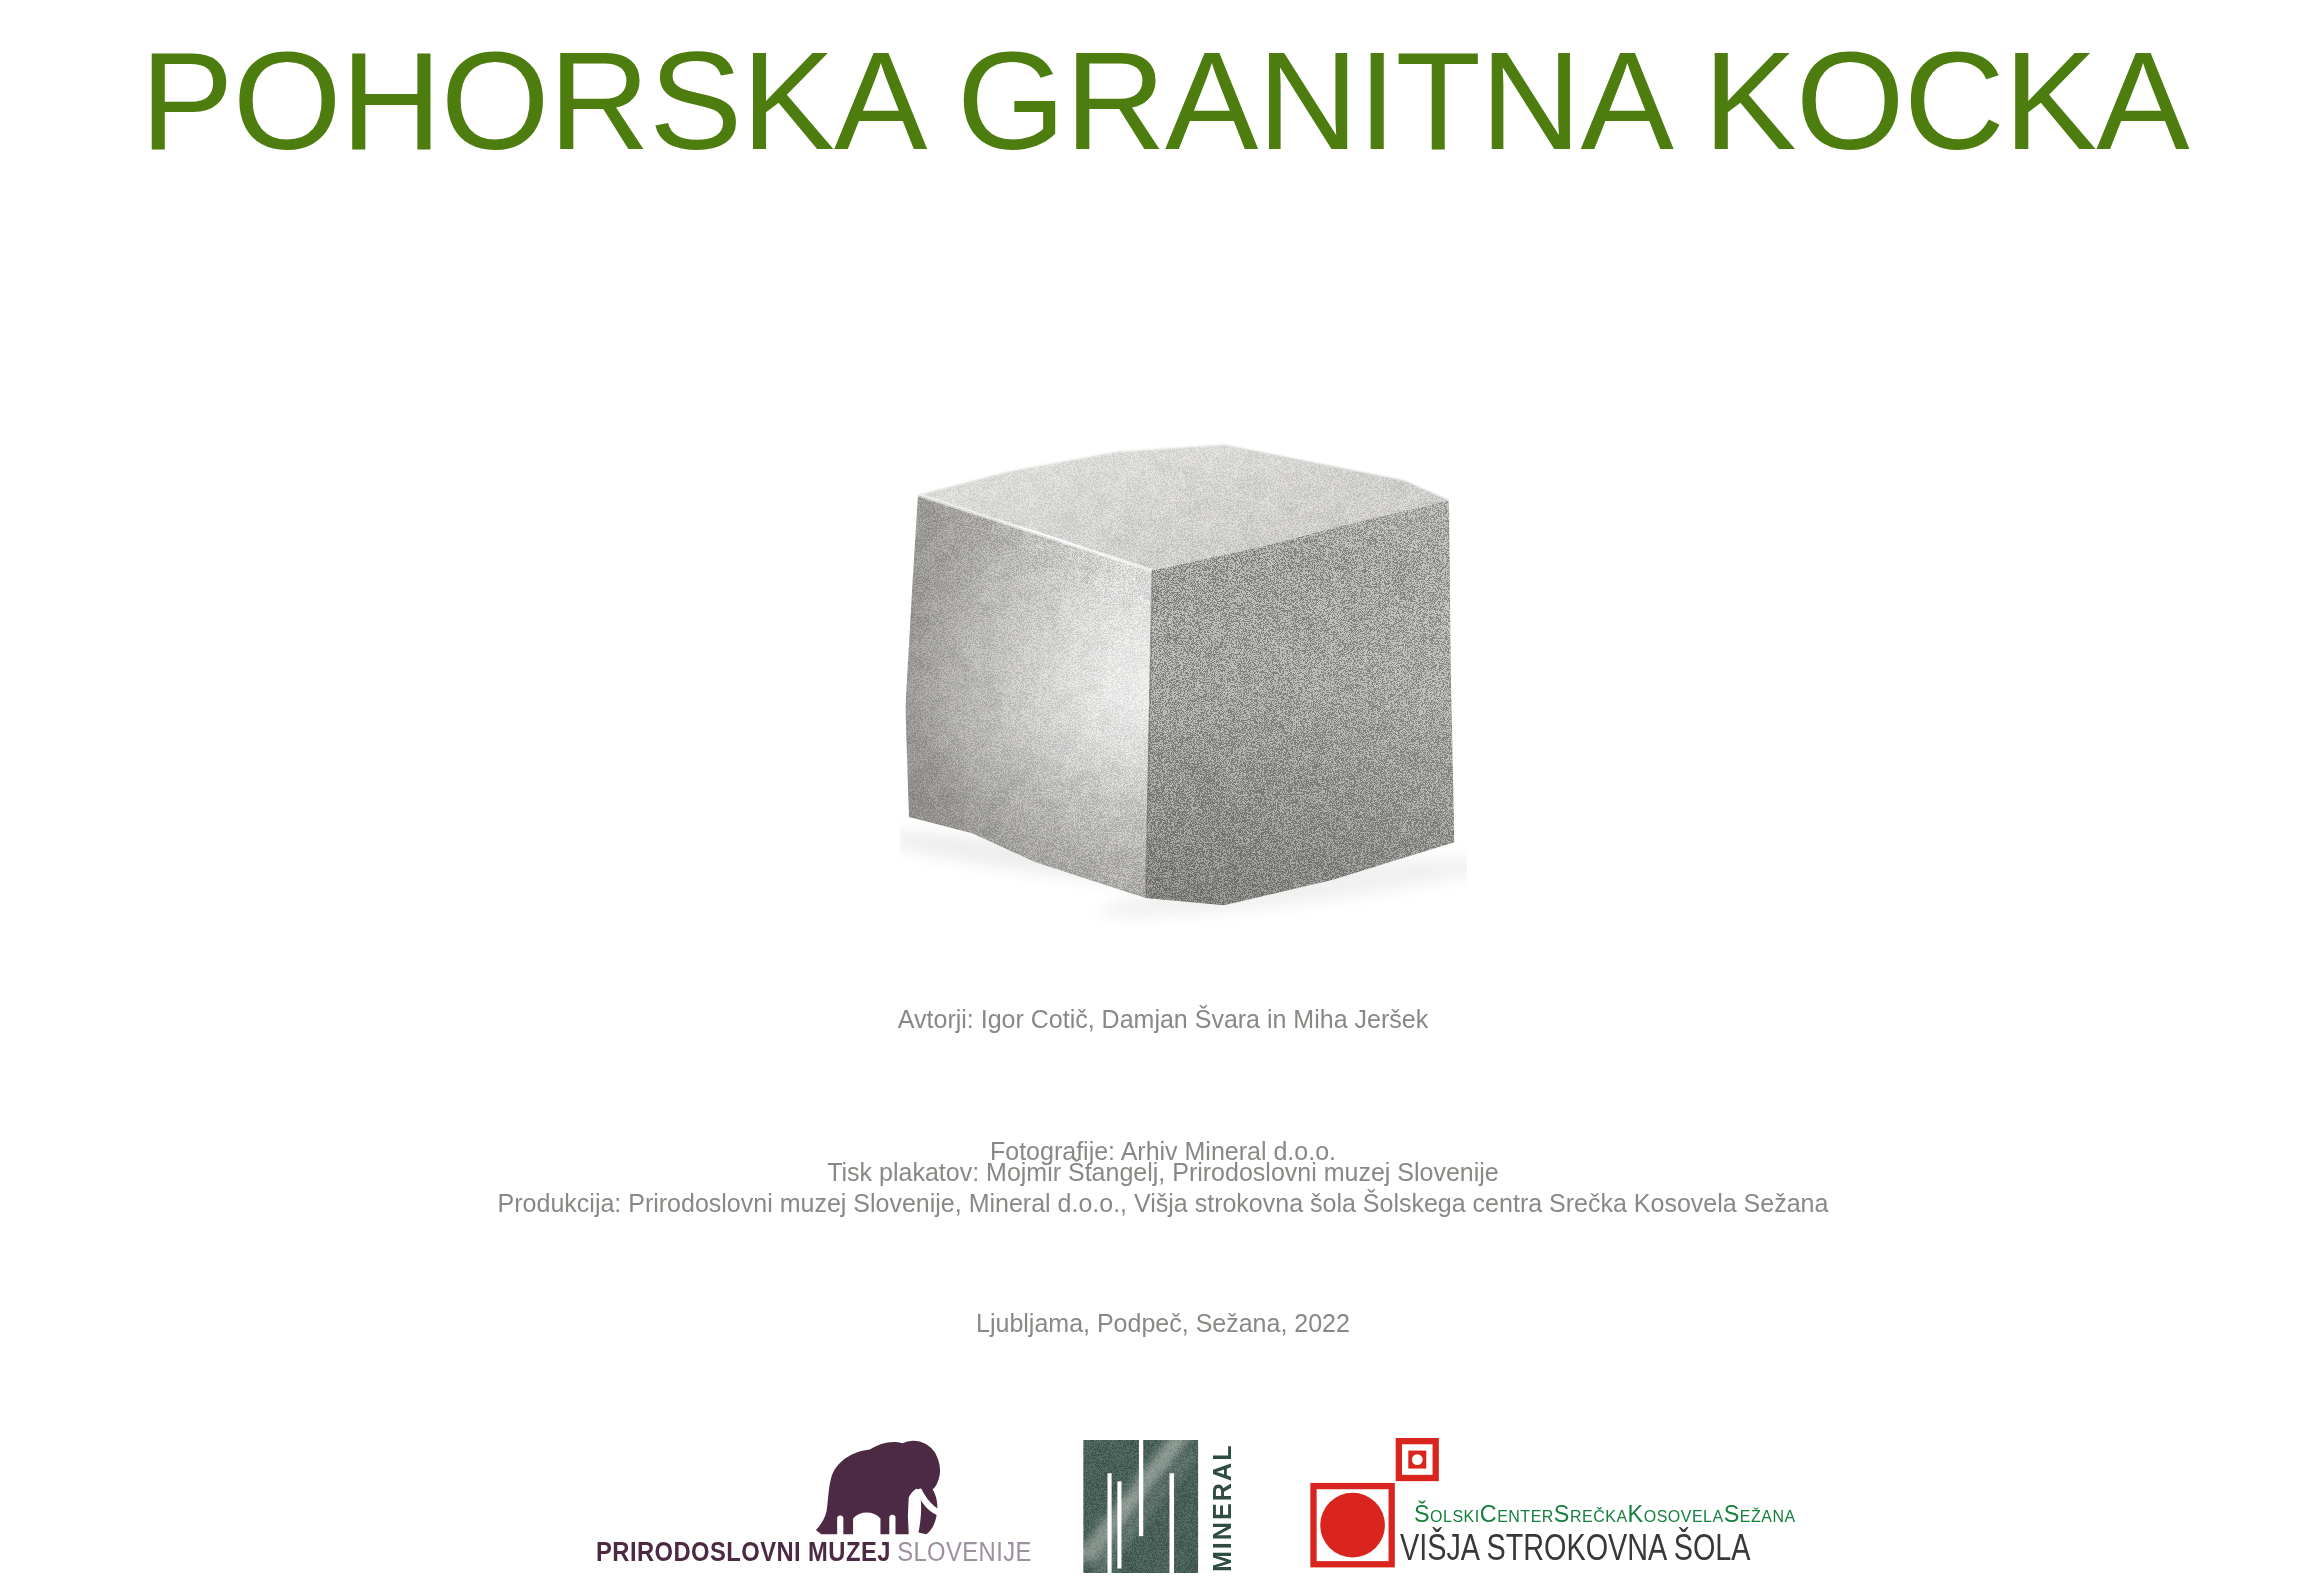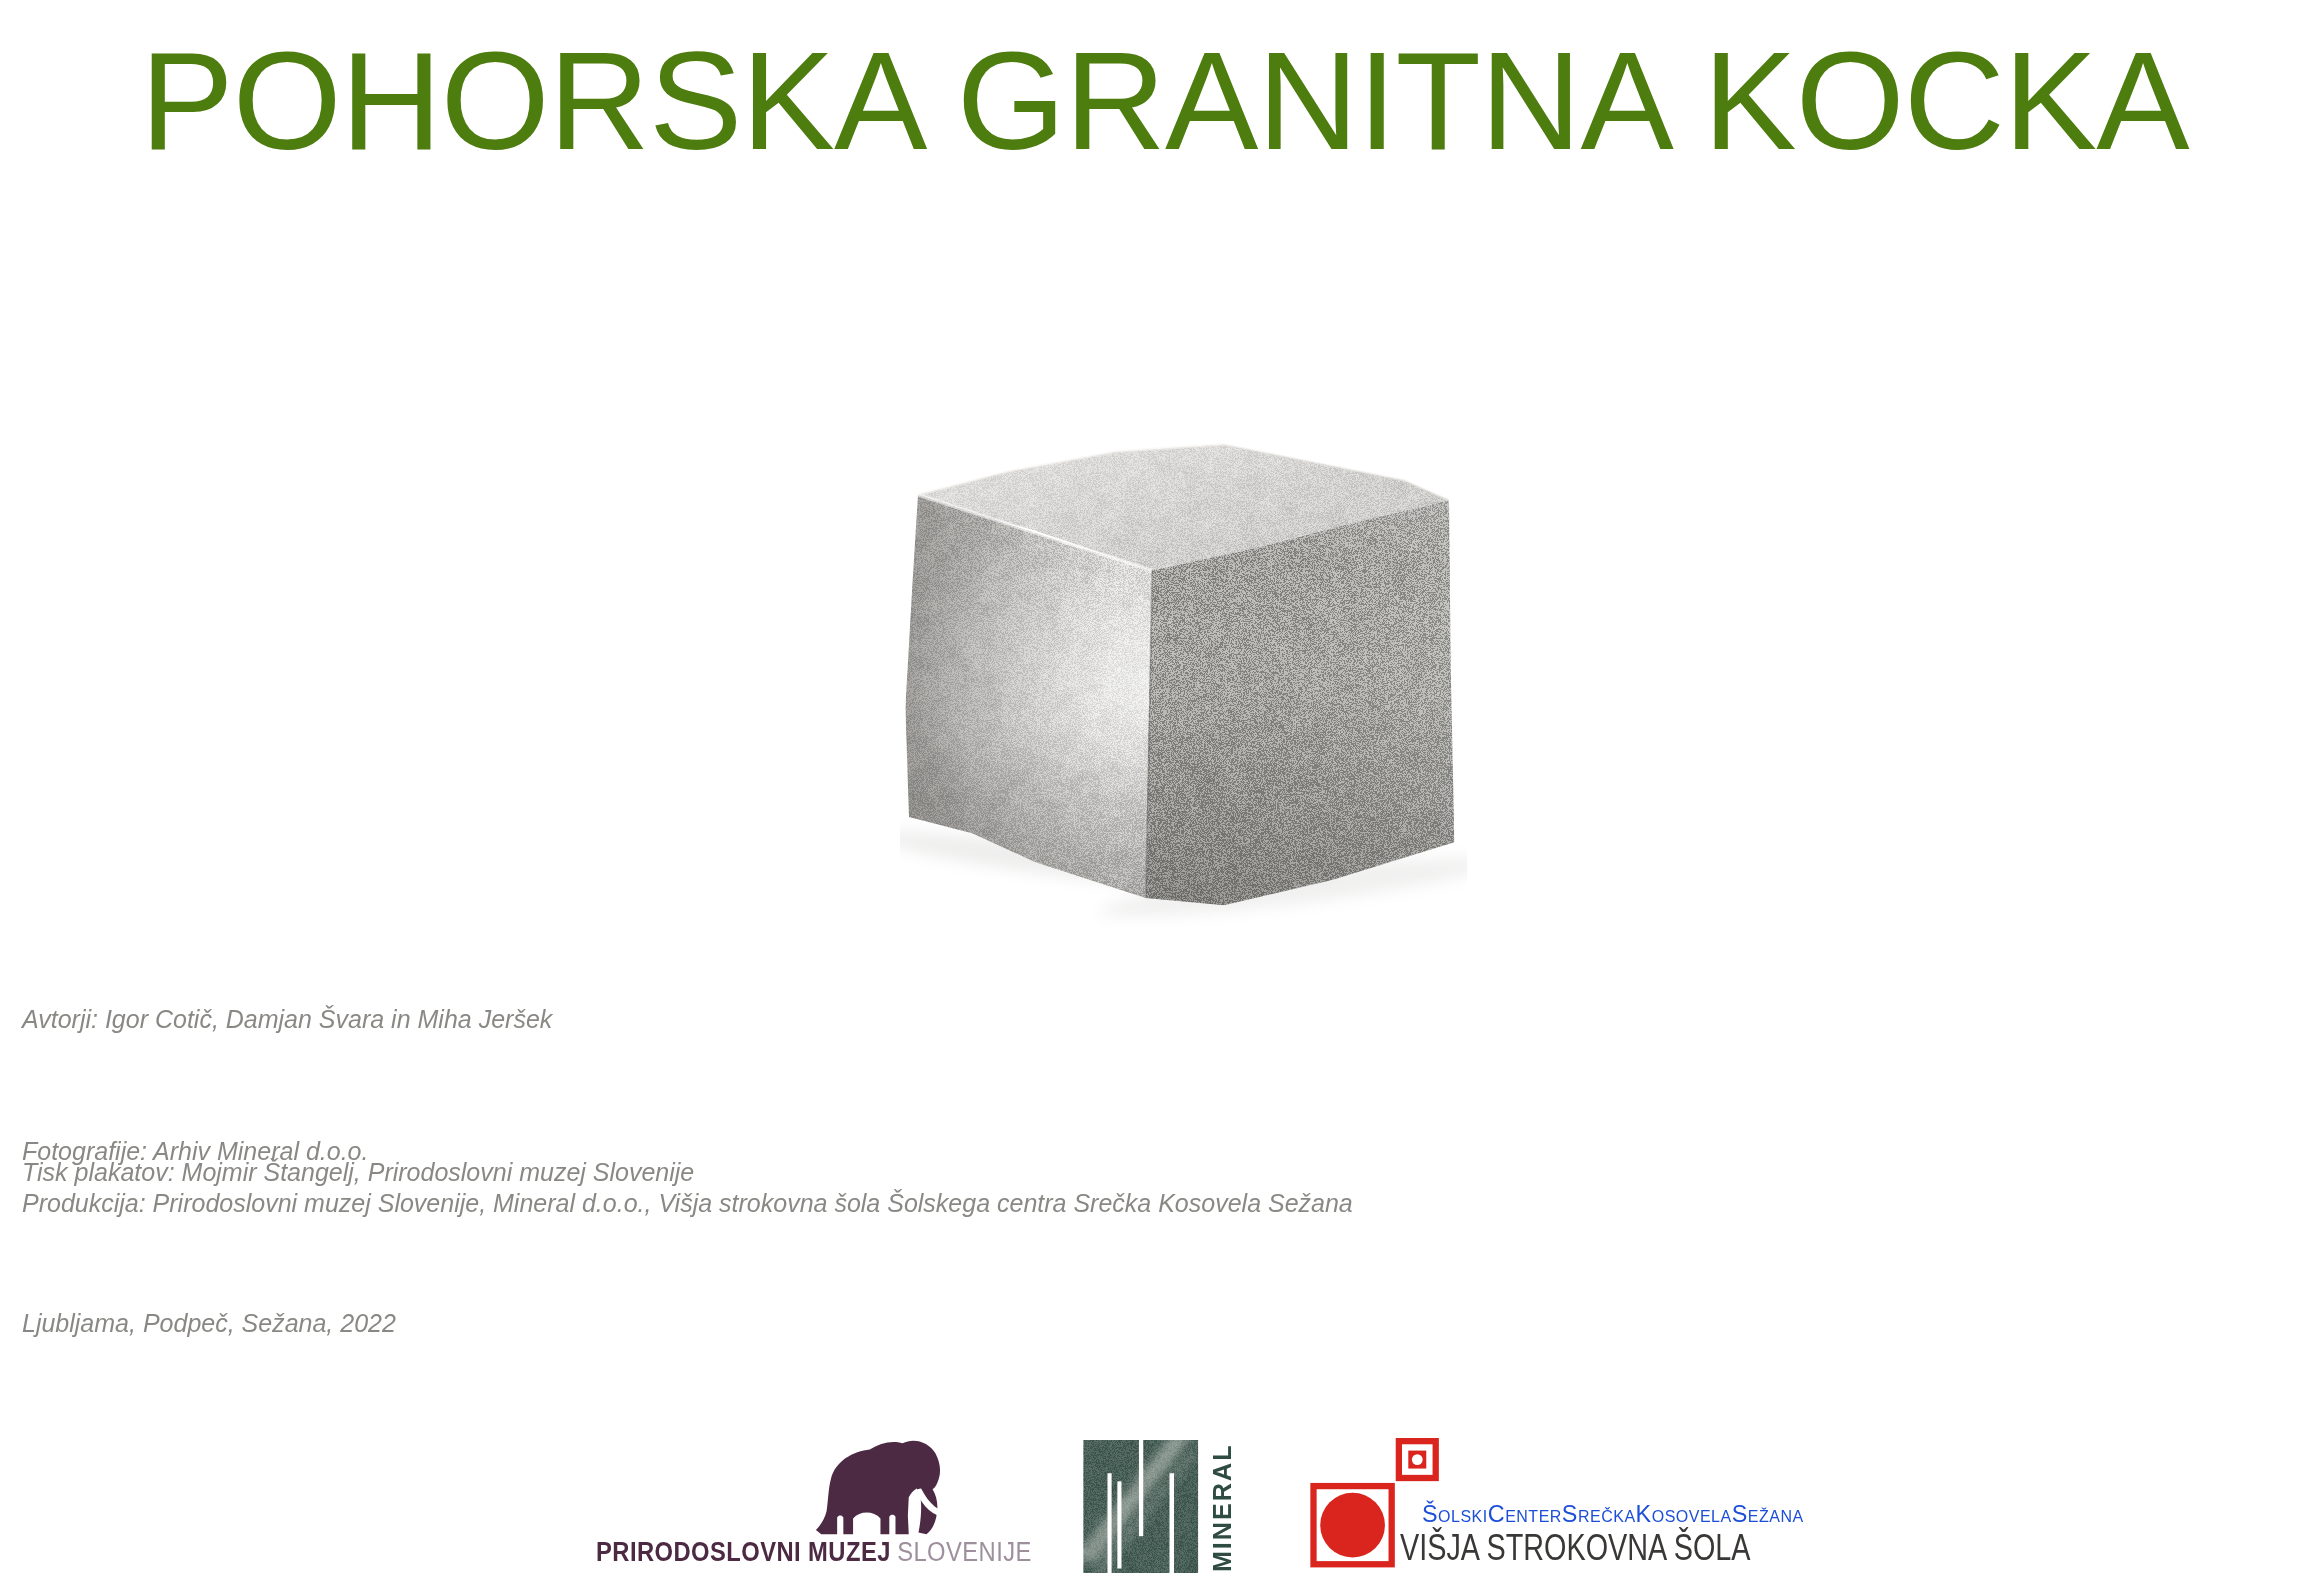--- a/index.html
+++ b/index.html
@@ -8,21 +8,21 @@
     font-family:"Liberation Sans", sans-serif;
   }
   .title{
     position:absolute;top:31px;left:0;width:2304px;box-sizing:border-box;padding-left:25px;
     text-align:center;font-size:140px;font-weight:400;letter-spacing:-0.9px;
     color:#4d7c0f;white-space:nowrap;line-height:1;
   }
   .cube{position:absolute;left:900px;top:437px;width:567px;height:491px;}
   .credit{
     position:absolute;left:0;width:2304px;box-sizing:border-box;padding-left:22px;
-    font-size:25px;color:#8a8884;line-height:1.2;white-space:nowrap;font-style:italic;
+    text-align:center;font-size:25px;color:#8a8884;line-height:1.2;white-space:nowrap;
   }
   .credit.authors{top:1004px;}
   .credit.photography{top:1106px;margin-top:30px;}
   .credit.print{top:1157px;}
   .credit.production{top:1188px;}
   .credit.place{top:1308px;}
 
   
   .logo-museum{position:absolute;left:596px;top:1438px;width:423px;height:137px;}
   .logo-museum svg{position:absolute;left:214px;top:0;width:148px;height:99px;}
@@ -33,22 +33,22 @@
   }
   .museum-text .light{font-weight:400;color:#9d8f9b;margin-left:7.2px;}
 
   
   .logo-mineral{position:absolute;left:1083px;top:1440px;width:155px;height:133px;}
 
   
   .logo-school{position:absolute;left:1310px;top:1438px;width:468px;height:137px;}
   .logo-school svg{position:absolute;left:0;top:0;width:131px;height:133px;}
   .school-line1{
-    position:absolute;left:112px;top:63px;white-space:nowrap;
-    font-size:23.4px;font-variant:small-caps;letter-spacing:0.5px;color:#1d4ed8;
+    position:absolute;left:104px;top:63px;white-space:nowrap;
+    font-size:23.4px;font-variant:small-caps;letter-spacing:0.5px;color:#15803d;
   }
   .school-line2{
     position:absolute;left:90px;top:89px;white-space:nowrap;
     font-size:36px;color:#3a3836;letter-spacing:0;
     transform:scaleX(0.8);transform-origin:left top;
   }
 </style>
 </head>
 <body>
 

